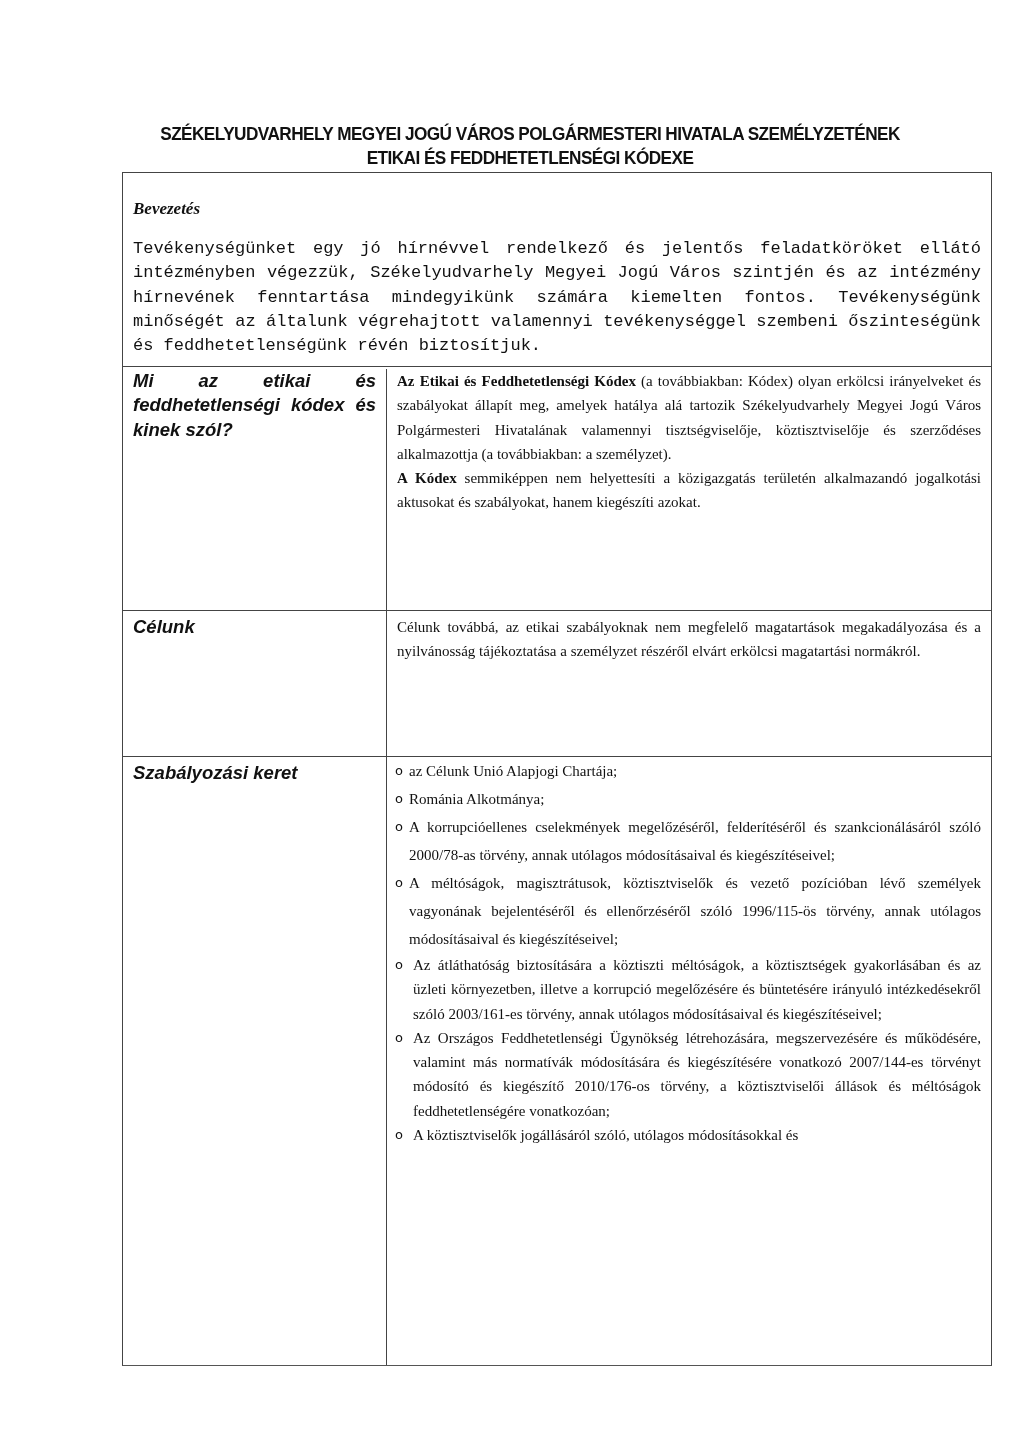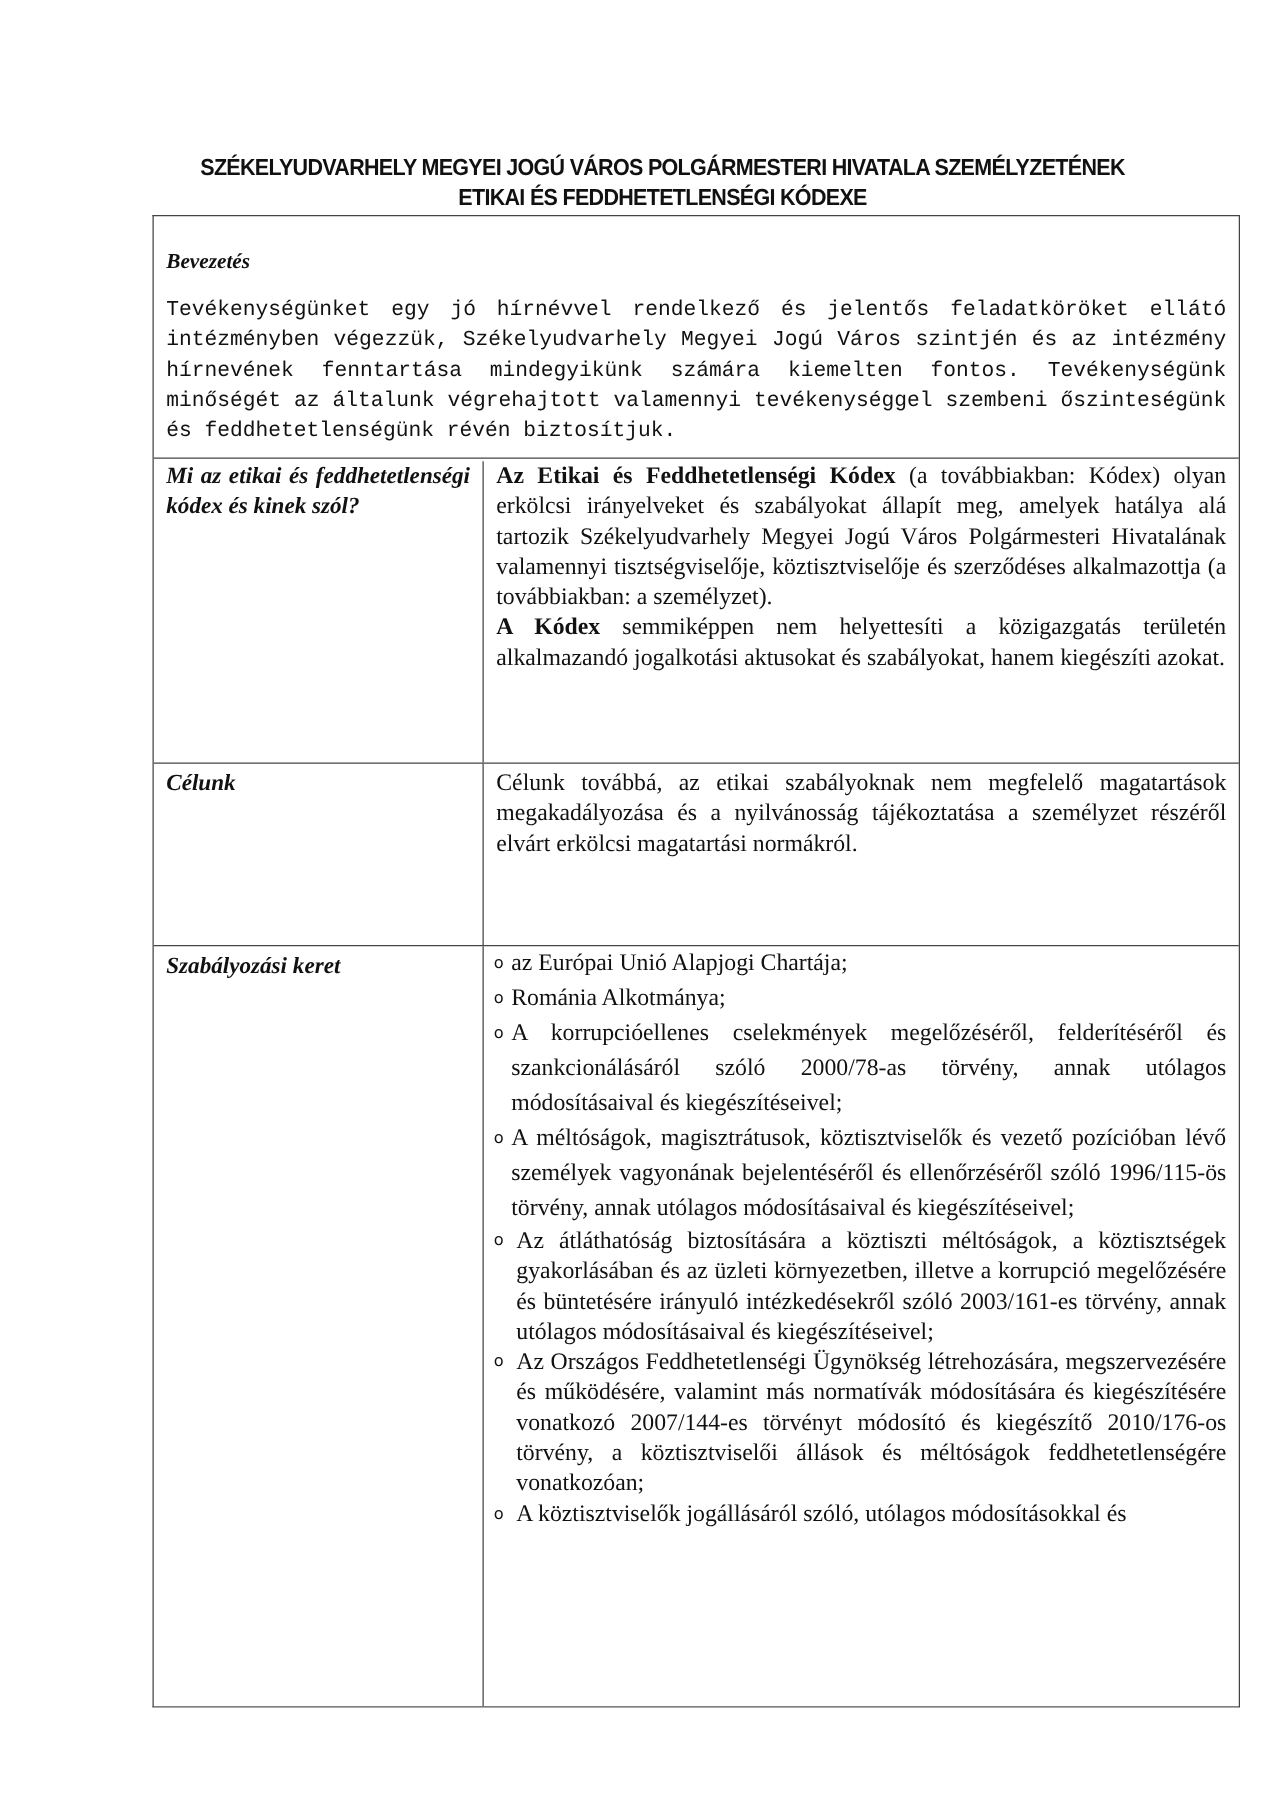--- a/index.html
+++ b/index.html
@@ -4,23 +4,23 @@
 <style>
   html, body { margin: 0; padding: 0; background: #ffffff; }
   body { width: 1030px; height: 1456px; position: relative; overflow: hidden; font-family: "DejaVu Serif", serif; color: #111; }
   .title { position: absolute; left: 110px; top: 122px; width: 840px; text-align: center; font-family: "Liberation Sans", sans-serif; font-weight: bold; font-size: 18.5px; line-height: 24px; letter-spacing: -0.6px; transform: scaleX(0.93); transform-origin: center; }
   .tbl { position: absolute; left: 122px; top: 172px; width: 870px; border: 1px solid #444; border-bottom: 1px solid #555; box-sizing: border-box; }
   .intro { border-bottom: 1px solid #444; height: 194px; box-sizing: border-box; padding: 0 10px; }
   .intro-head { text-align: left; font-style: italic; font-weight: bold; font-size: 17px; padding-top: 26px; margin-bottom: 18px; font-family: "Liberation Serif", serif; }
   .intro-text { font-family: Liberation Mono, monospace; font-size: 17px; line-height: 24.3px; text-align: justify; text-align-last: left; }
   .row { display: flex; border-bottom: 1px solid #444; box-sizing: border-box; }
   .row:last-child { border-bottom: none; }
-  .lab { width: 264px; border-right: 1px solid #444; box-sizing: border-box; padding: 0 10px; font-family: Liberation Serif, serif; font-style: italic; font-weight: bold; font-size: 18.5px; line-height: 24.3px; text-align: justify; }
+  .lab { width: 264px; border-right: 1px solid #444; box-sizing: border-box; padding: 0 10px; font-family: Liberation Sans, sans-serif; font-style: italic; font-weight: bold; font-size: 18.5px; line-height: 24.3px; text-align: justify; }
   .lab.jl { text-align-last: left; }
-  .val { flex: 1; padding: 0 10px; font-family: "Liberation Serif", serif; font-size: 19px; line-height: 24.3px; text-align: justify; }
+  .val { flex: 1; padding: 0 10px; font-family: "Liberation Serif", serif; font-size: 15px; line-height: 24.3px; text-align: justify; }
   .val p { margin: 0; }
   .val b { font-weight: bold; }
   ul.bul { list-style: none; margin: 0; padding: 0; }
   ul.bul li { position: relative; padding-left: 14px; line-height: 28px; text-align: justify; }
   ul.bul li.tight { line-height: 24.3px; padding-left: 18px; }
   ul.bul li::before { content: "o"; position: absolute; left: 0; top: 0; font-family: "DejaVu Sans", sans-serif; font-size: 13px; }
   .r1 { height: 244px; padding-top: 2px; }
   .r2 { height: 146px; }
   .r3 { height: 608px; }
   .jl-last { text-align-last: left; }
@@ -51,21 +51,21 @@
     <div class="lab jl" style="padding-top:4px">Célunk</div>
     <div class="val" style="padding-top:4px">
       <p class="jl-last">Célunk továbbá, az etikai szabályoknak nem megfelelő magatartások megakadályozása és a nyilvánosság tájékoztatása a személyzet részéről elvárt erkölcsi magatartási normákról.</p>
     </div>
   </div>
 
   <div class="row r3">
     <div class="lab jl" style="padding-top:4px">Szabályozási keret</div>
     <div class="val" style="padding-left:8px">
       <ul class="bul">
-        <li class="jl-last">az Európai Unió Alapjogi Chartája;</li>
+        <li class="jl-last">az Célunk Unió Alapjogi Chartája;</li>
         <li class="jl-last">Románia Alkotmánya;</li>
         <li class="jl-last">A korrupcióellenes cselekmények megelőzéséről, felderítéséről és szankcionálásáról szóló 2000/78-as törvény, annak utólagos módosításaival és kiegészítéseivel;</li>
         <li class="jl-last">A méltóságok, magisztrátusok, köztisztviselők és vezető pozícióban lévő személyek vagyonának bejelentéséről és ellenőrzéséről szóló 1996/115-ös törvény, annak utólagos módosításaival és kiegészítéseivel;</li>
         <li class="tight jl-last">Az átláthatóság biztosítására a köztiszti méltóságok, a köztisztségek gyakorlásában és az üzleti környezetben, illetve a korrupció megelőzésére és büntetésére irányuló intézkedésekről szóló 2003/161-es törvény, annak utólagos módosításaival és kiegészítéseivel;</li>
         <li class="tight jl-last">Az Országos Feddhetetlenségi Ügynökség létrehozására, megszervezésére és működésére, valamint más normatívák módosítására és kiegészítésére vonatkozó 2007/144-es törvényt módosító és kiegészítő 2010/176-os törvény, a köztisztviselői állások és méltóságok feddhetetlenségére vonatkozóan;</li>
         <li class="tight jl-last">A köztisztviselők jogállásáról szóló, utólagos módosításokkal és</li>
       </ul>
     </div>
   </div>
 </div>

